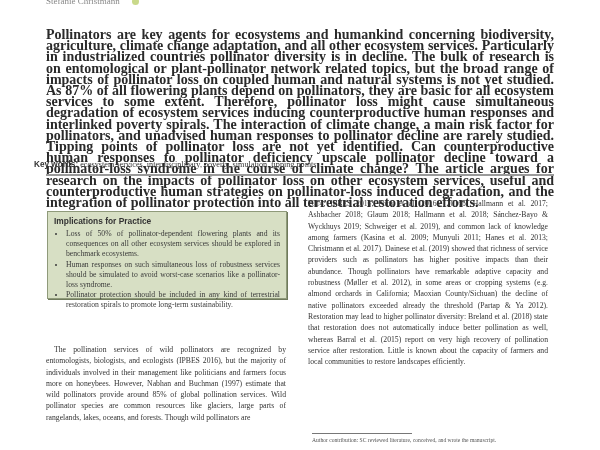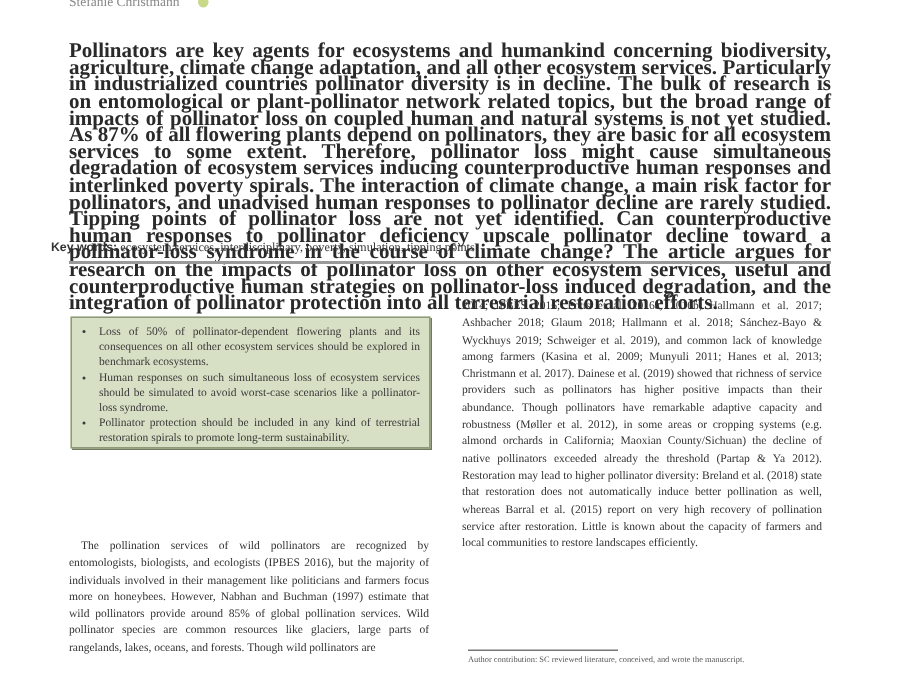--- a/index.html
+++ b/index.html
@@ -7,21 +7,21 @@
     .author-line { position: absolute; left: 46px; top: -4px; font-size: 9px; color: #888; white-space: nowrap; }
     .orcid { display: inline-block; width: 7px; height: 7px; border-radius: 50%; background: #c9d98a; margin-left: 10px; vertical-align: middle; }
     .abstract { position: absolute; left: 46px; top: 29px; width: 508px; font-size: 14px; line-height: 11.2px; font-weight: bold; text-align: justify; color: #2a2a2a; }
     .keywords { position: absolute; left: 34px; top: 160px; width: 508px; font-size: 8.2px; color: #333; }
     .keywords .kw-label { font-family: "Liberation Sans", sans-serif; font-weight: bold; }
     .rule { position: absolute; left: 46px; top: 174px; width: 508px; height: 2px; background: #9a9a9a; }
     .impl-box { position: absolute; left: 47px; top: 211px; width: 240px; height: 88px; background: #d7dfc4; border: 1px solid #8f9a7a; box-shadow: 1px 1px 0 #6f7a5c; padding: 4px 6px; box-sizing: border-box; }
     .impl-title { font-family: "Liberation Sans", sans-serif; font-weight: bold; font-size: 8.4px; color: #333; margin-bottom: 3px; }
     .impl-list { margin: 0; padding: 0 0 0 12px; font-size: 7.7px; line-height: 10.2px; color: #3a3a3a; text-align: justify; }
     .impl-list li { margin: 0; }
-    .col-left { position: absolute; left: 46px; top: 358px; width: 240px; font-size: 7.7px; line-height: 11.3px; text-align: justify; color: #333; text-indent: 8px; }
+    .col-left { position: absolute; left: 46px; top: 344px; width: 240px; font-size: 7.7px; line-height: 11.3px; text-align: justify; color: #333; text-indent: 8px; }
     .col-right { position: absolute; left: 308px; top: 198px; width: 240px; font-size: 7.7px; line-height: 11.3px; text-align: justify; color: #333; }
     .fn-rule { position: absolute; left: 312px; top: 433px; width: 100px; height: 1px; background: #777; }
     .footnote { position: absolute; left: 312px; top: 437px; width: 245px; font-size: 5.6px; color: #555; white-space: nowrap; }
   </style>
 </head>
 <body>
 
 <div class="author-line">
   <span>Stefanie Christmann</span>
   <span class="orcid"></span>
@@ -29,23 +29,24 @@
 
 <div class="abstract">Pollinators are key agents for ecosystems and humankind concerning biodiversity, agriculture, climate change adaptation, and all other ecosystem services. Particularly in industrialized countries pollinator diversity is in decline. The bulk of research is on entomological or plant-pollinator network related topics, but the broad range of impacts of pollinator loss on coupled human and natural systems is not yet studied. As 87% of all flowering plants depend on pollinators, they are basic for all ecosystem services to some extent. Therefore, pollinator loss might cause simultaneous degradation of ecosystem services inducing counterproductive human responses and interlinked poverty spirals. The interaction of climate change, a main risk factor for pollinators, and unadvised human responses to pollinator decline are rarely studied. Tipping points of pollinator loss are not yet identified. Can counterproductive human responses to pollinator deficiency upscale pollinator decline toward a pollinator-loss syndrome in the course of climate change? The article argues for research on the impacts of pollinator loss on other ecosystem services, useful and counterproductive human strategies on pollinator-loss induced degradation, and the integration of pollinator protection into all terrestrial restoration efforts.</div>
 
 <div class="keywords">
   <span class="kw-label">Key words:</span><span> ecosystem services, interdisciplinary, poverty, simulation, tipping points</span>
 </div>
 
 <div class="rule"></div>
 
 <div class="impl-box">
+  <div class="impl-title">Implications for Practice</div>
   <ul class="impl-list">
     <li>Loss of 50% of pollinator-dependent flowering plants and its consequences on all other ecosystem services should be explored in benchmark ecosystems.</li>
-    <li>Human responses on such simultaneous loss of ecosystem services should be simulated to avoid worst-case scenarios like a pollinator-loss syndrome.</li>
+    <li>Human responses on such simultaneous loss of robustness services should be simulated to avoid worst-case scenarios like a pollinator-loss syndrome.</li>
     <li>Pollinator protection should be included in any kind of terrestrial restoration spirals to promote long-term sustainability.</li>
   </ul>
 </div>
 
 <div class="col-left">The pollination services of wild pollinators are recognized by entomologists, biologists, and ecologists (IPBES 2016), but the majority of individuals involved in their management like politicians and farmers focus more on honeybees. However, Nabhan and Buchman (1997) estimate that wild pollinators provide around 85% of global pollination services. Wild pollinator species are common resources like glaciers, large parts of rangelands, lakes, oceans, and forests. Though wild pollinators are</div>
 
 <div class="col-right">2014; IPBES 2016; Potts et al. 2016a, 2016b; Hallmann et al. 2017; Ashbacher 2018; Glaum 2018; Hallmann et al. 2018; Sánchez-Bayo &amp; Wyckhuys 2019; Schweiger et al. 2019), and common lack of knowledge among farmers (Kasina et al. 2009; Munyuli 2011; Hanes et al. 2013; Christmann et al. 2017). Dainese et al. (2019) showed that richness of service providers such as pollinators has higher positive impacts than their abundance. Though pollinators have remarkable adaptive capacity and robustness (Møller et al. 2012), in some areas or cropping systems (e.g. almond orchards in California; Maoxian County/Sichuan) the decline of native pollinators exceeded already the threshold (Partap &amp; Ya 2012). Restoration may lead to higher pollinator diversity: Breland et al. (2018) state that restoration does not automatically induce better pollination as well, whereas Barral et al. (2015) report on very high recovery of pollination service after restoration. Little is known about the capacity of farmers and local communities to restore landscapes efficiently.</div>
 
 <div class="fn-rule"></div>
 <div class="footnote">Author contribution: SC reviewed literature, conceived, and wrote the manuscript.</div>

